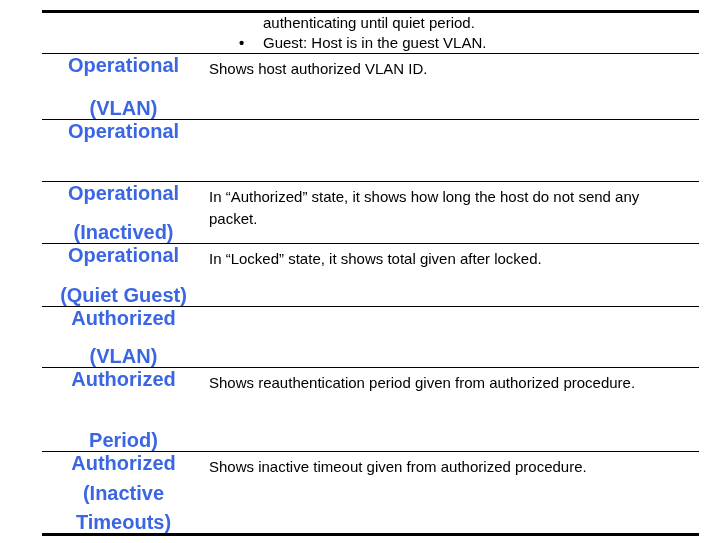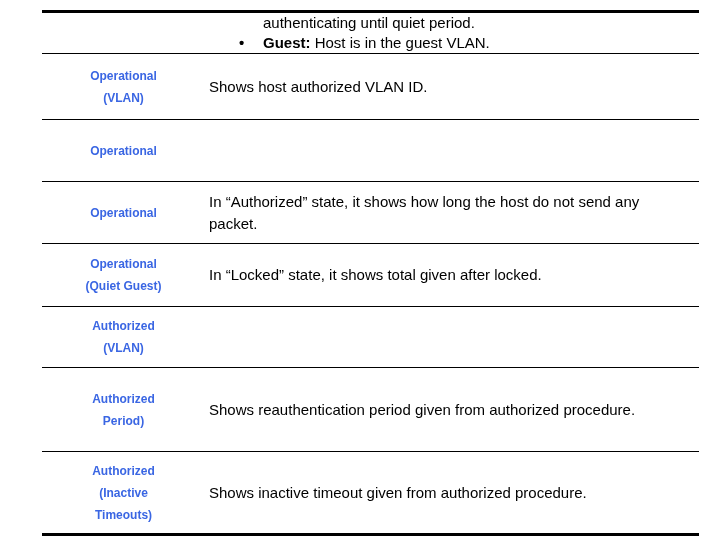--- a/index.html
+++ b/index.html
@@ -18,27 +18,27 @@
     border-bottom: 3px solid #000;
   }
   .row {
     display: flex;
     border-bottom: 1px solid #000;
   }
   .row:last-child { border-bottom: none; }
   .cell {
     display: flex;
     flex-direction: column;
-    justify-content: center;
+    justify-content: space-between;
   }
   .label-cell {
     width: 163px;
     text-align: center;
     font-weight: 700;
-    font-size: 12px;
+    font-size: 20px;
     line-height: 22px;
     color: var(--label-blue, #3A66E3);
     flex-shrink: 0;
   }
   .desc-cell {
     flex: 1;
     font-size: 15px;
     line-height: 22px;
     padding: 4px 16px 4px 4px;
     color: #000;
@@ -46,21 +46,21 @@
   
   .cont-row { min-height: 41px; }
   .cont-row .desc-cell { line-height: 20px; padding-top: 0; padding-bottom: 0; }
   .cont-line1 { margin-left: 54px; }
   .bullet-line { margin-left: 30px; }
   .bullet {
     display: inline-block;
     width: 24px;
     font-weight: 700;
   }
-  .b { font-weight: 700; }
+  .b { font-weight: 400; }
   
   #rows-container .row:nth-child(1) { min-height: 66px; }
   #rows-container .row:nth-child(2) { min-height: 62px; }
   #rows-container .row:nth-child(3) { min-height: 62px; }
   #rows-container .row:nth-child(4) { min-height: 63px; }
   #rows-container .row:nth-child(5) { min-height: 61px; }
   #rows-container .row:nth-child(6) { min-height: 84px; }
   #rows-container .row:nth-child(7) { min-height: 81px; }
 </style>
 </head>
@@ -87,20 +87,21 @@
 
   <div class="row">
     <div class="cell label-cell">
           <div>Operational</div>
         </div>
   </div>
 
   <div class="row">
     <div class="cell label-cell">
           <div>Operational</div>
+          <div>(Inactived)</div>
         </div>
     <div class="cell desc-cell">
       <div class="desc-text">In “Authorized” state, it shows how long the host do not send any packet.</div>
     </div>
   </div>
 
   <div class="row">
     <div class="cell label-cell">
           <div>Operational</div>
           <div>(Quiet Guest)</div>

